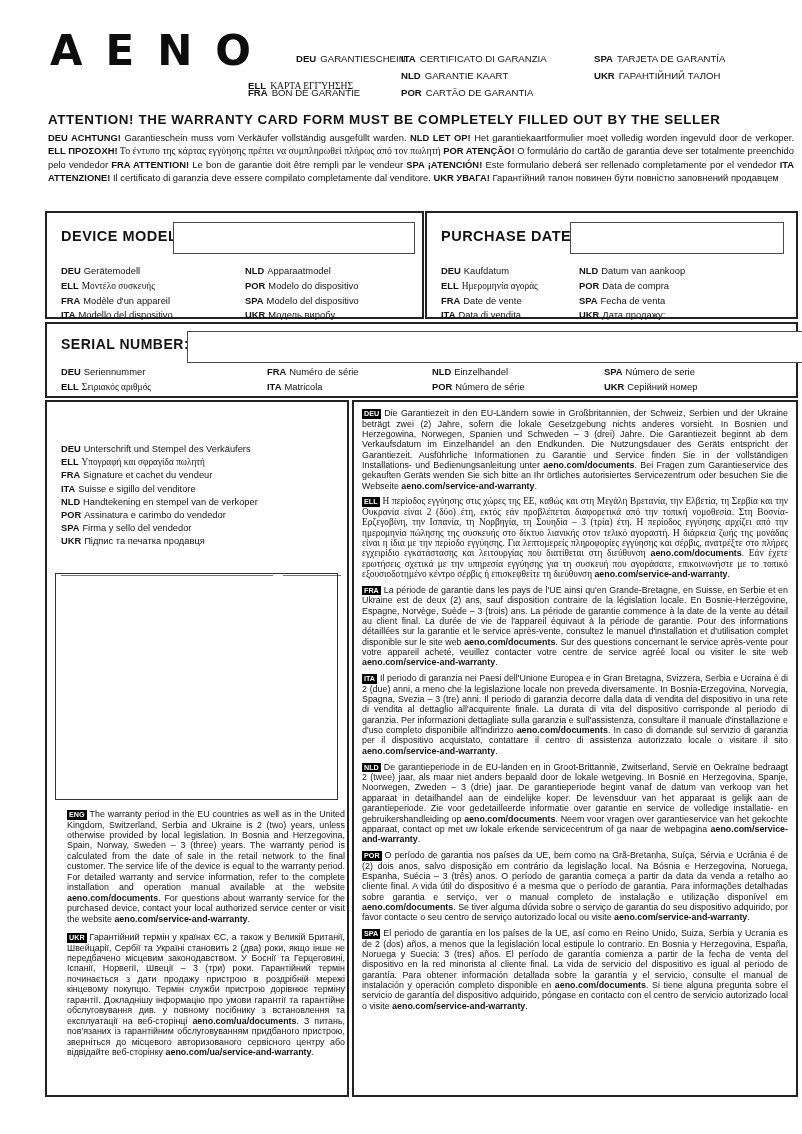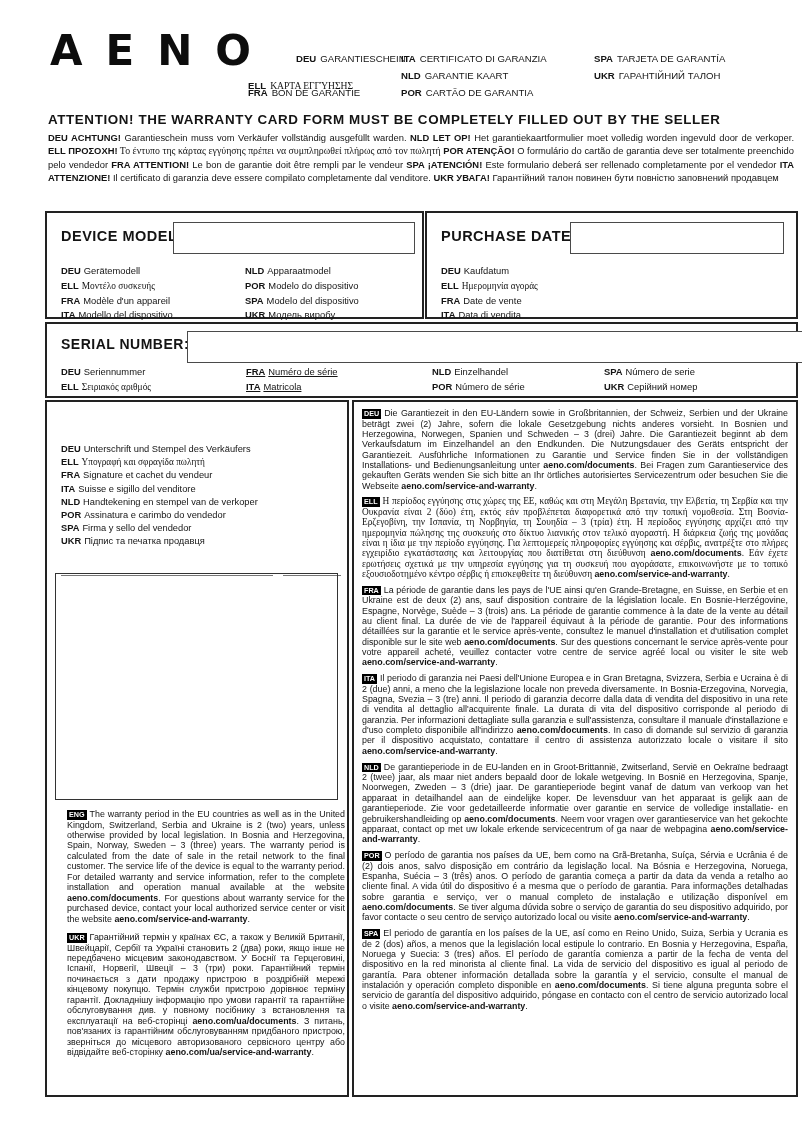--- a/index.html
+++ b/index.html
@@ -80,30 +80,36 @@
 
   <div class="abs box" style="left:425px;top:211px;width:369px;height:104px;">
     <div class="box-title" style="left:14px;top:15px;font-size:14.5px;">PURCHASE DATE:</div>
     <div class="input" style="left:143px;top:9px;width:212px;height:30px;"></div>
     <div class="langcol" style="left:14px;top:51px;">
       <div class="li"><b>DEU</b><span>Kaufdatum</span></div>
       <div class="li"><b>ELL</b><span class="gr-label">Ημερομηνία αγοράς</span></div>
       <div class="li"><b>FRA</b><span>Date de vente</span></div>
       <div class="li"><b>ITA</b><span>Data di vendita</span></div>
     </div>
+    <div class="langcol" style="left:152px;top:51px;">
+      <div class="li"><b>NLD</b><span>Datum van aankoop</span></div>
+      <div class="li"><b>POR</b><span>Data de compra</span></div>
+      <div class="li"><b>SPA</b><span>Fecha de venta</span></div>
+      <div class="li"><b>UKR</b><span>Дата продажу:</span></div>
+    </div>
   </div>
 
   <div class="abs box" style="left:45px;top:322px;width:749px;height:72px;">
     <div class="box-title" style="left:14px;top:12px;font-size:14px;">SERIAL NUMBER:</div>
     <div class="input" style="left:140px;top:7px;width:638px;height:30px;"></div>
     <div class="langcol" style="left:14px;top:41px;">
       <div class="li"><b>DEU</b><span>Seriennummer</span></div>
       <div class="li"><b>ELL</b><span class="gr-label">Σειριακός αριθμός</span></div>
     </div>
-    <div class="langcol" style="left:199px;top:41px;text-decoration:underline;">
+    <div class="langcol" style="left:220px;top:41px;">
       <div class="li"><b>FRA</b><span>Numéro de série</span></div>
       <div class="li"><b>ITA</b><span>Matricola</span></div>
     </div>
     <div class="langcol" style="left:385px;top:41px;">
       <div class="li"><b>NLD</b><span>Einzelhandel</span></div>
       <div class="li"><b>POR</b><span>Número de série</span></div>
     </div>
     <div class="langcol" style="left:557px;top:41px;">
       <div class="li"><b>SPA</b><span>Número de serie</span></div>
       <div class="li"><b>UKR</b><span>Серійний номер</span></div>

